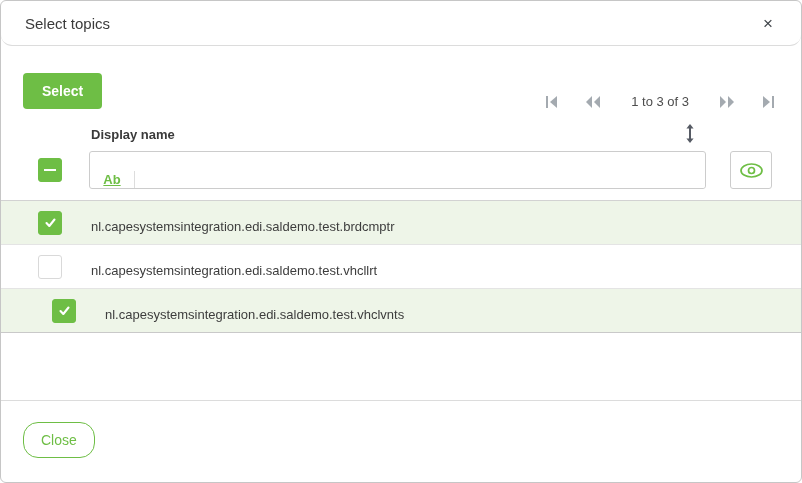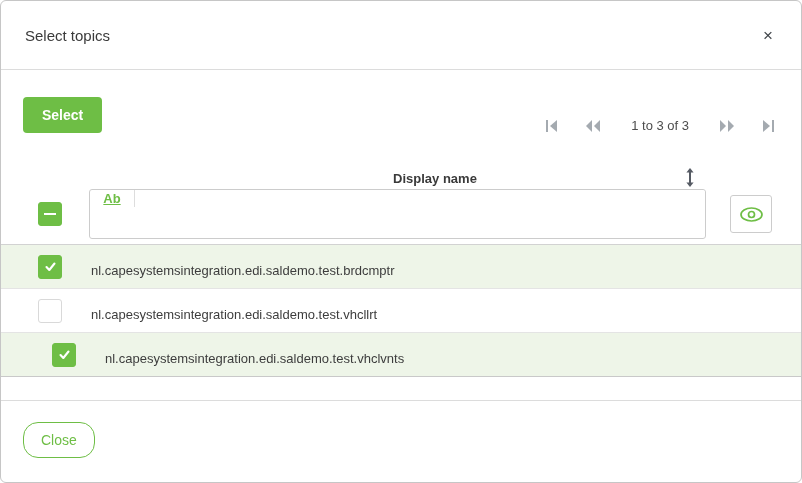--- a/index.html
+++ b/index.html
@@ -15,22 +15,23 @@
     background: #fff;
     border: 1px solid #c6c6c6;
     border-radius: 6px;
     display: flex; flex-direction: column;
     overflow: hidden;
   }
   
   .modal-header {
     height: 44px; flex: 0 0 44px;
     display: flex; align-items: center;
-    padding: 12px 24px;
+    padding: 0 24px;
     border-bottom: 1px solid #dcdcdc;
+    border-radius: 11px;
   }
   .modal-title { font-size: 15px; color: #3a3a3a; }
   .close-btn {
     margin-left: auto;
     background: none; border: none; cursor: pointer;
     font-size: 17px; line-height: 1; color: #41464b;
     padding: 2px 4px;
   }
   
   .modal-body { flex: 1 1 auto; padding: 0 22px; position: relative; }
@@ -52,41 +53,41 @@
     font-size: 13px; color: #4d4d4d;
   }
   .pg-btn {
     background: none; border: none; padding: 0; cursor: pointer;
     display: flex; align-items: center;
   }
   .pg-btn svg { fill: #a4aab0; }
   .pg-status { margin: 0 4px; white-space: nowrap; }
   
   .col-header-row {
-    margin-top: 36px; position: relative; height: 18px; text-align: center;
+    margin-top: 16px; position: relative; height: 18px;
   }
   .col-header-label {
     margin-left: 68px; font-size: 13px; font-weight: 700; color: #3a3a3a;
   }
   .sort-icon { position: absolute; left: 662px; top: -1px; }
   
   .filter-row { margin-top: 8px; display: flex; align-items: center; height: 38px; }
   .select-all-btn {
     margin-left: 15px;
     width: 24px; height: 24px;
     background: #6ebe45; border: 1px solid #6ebe45; border-radius: 3px;
     display: flex; align-items: center; justify-content: center;
     cursor: pointer; box-sizing: border-box; padding: 0;
   }
   .minus-glyph { width: 12px; height: 2px; background: #fff; display: block; }
   .filter-box {
     margin-left: 27px;
-    width: 617px; height: 50px; box-sizing: border-box;
+    width: 617px; height: 38px; box-sizing: border-box;
     border: 1px solid #ccc; border-radius: 3px;
-    display: flex; align-items: flex-start; background: #fff;
+    display: flex; align-items: flex-end; background: #fff;
   }
   .filter-type-btn {
     background: none; border: none; border-right: 1px solid #ddd;
     width: 45px; cursor: pointer;
     font-family: "Liberation Sans", sans-serif;
     font-size: 13px; font-weight: 700;
     color: #6ebe45; text-decoration: underline;
   }
   .filter-input {
     flex: 1; border: none; outline: none;

